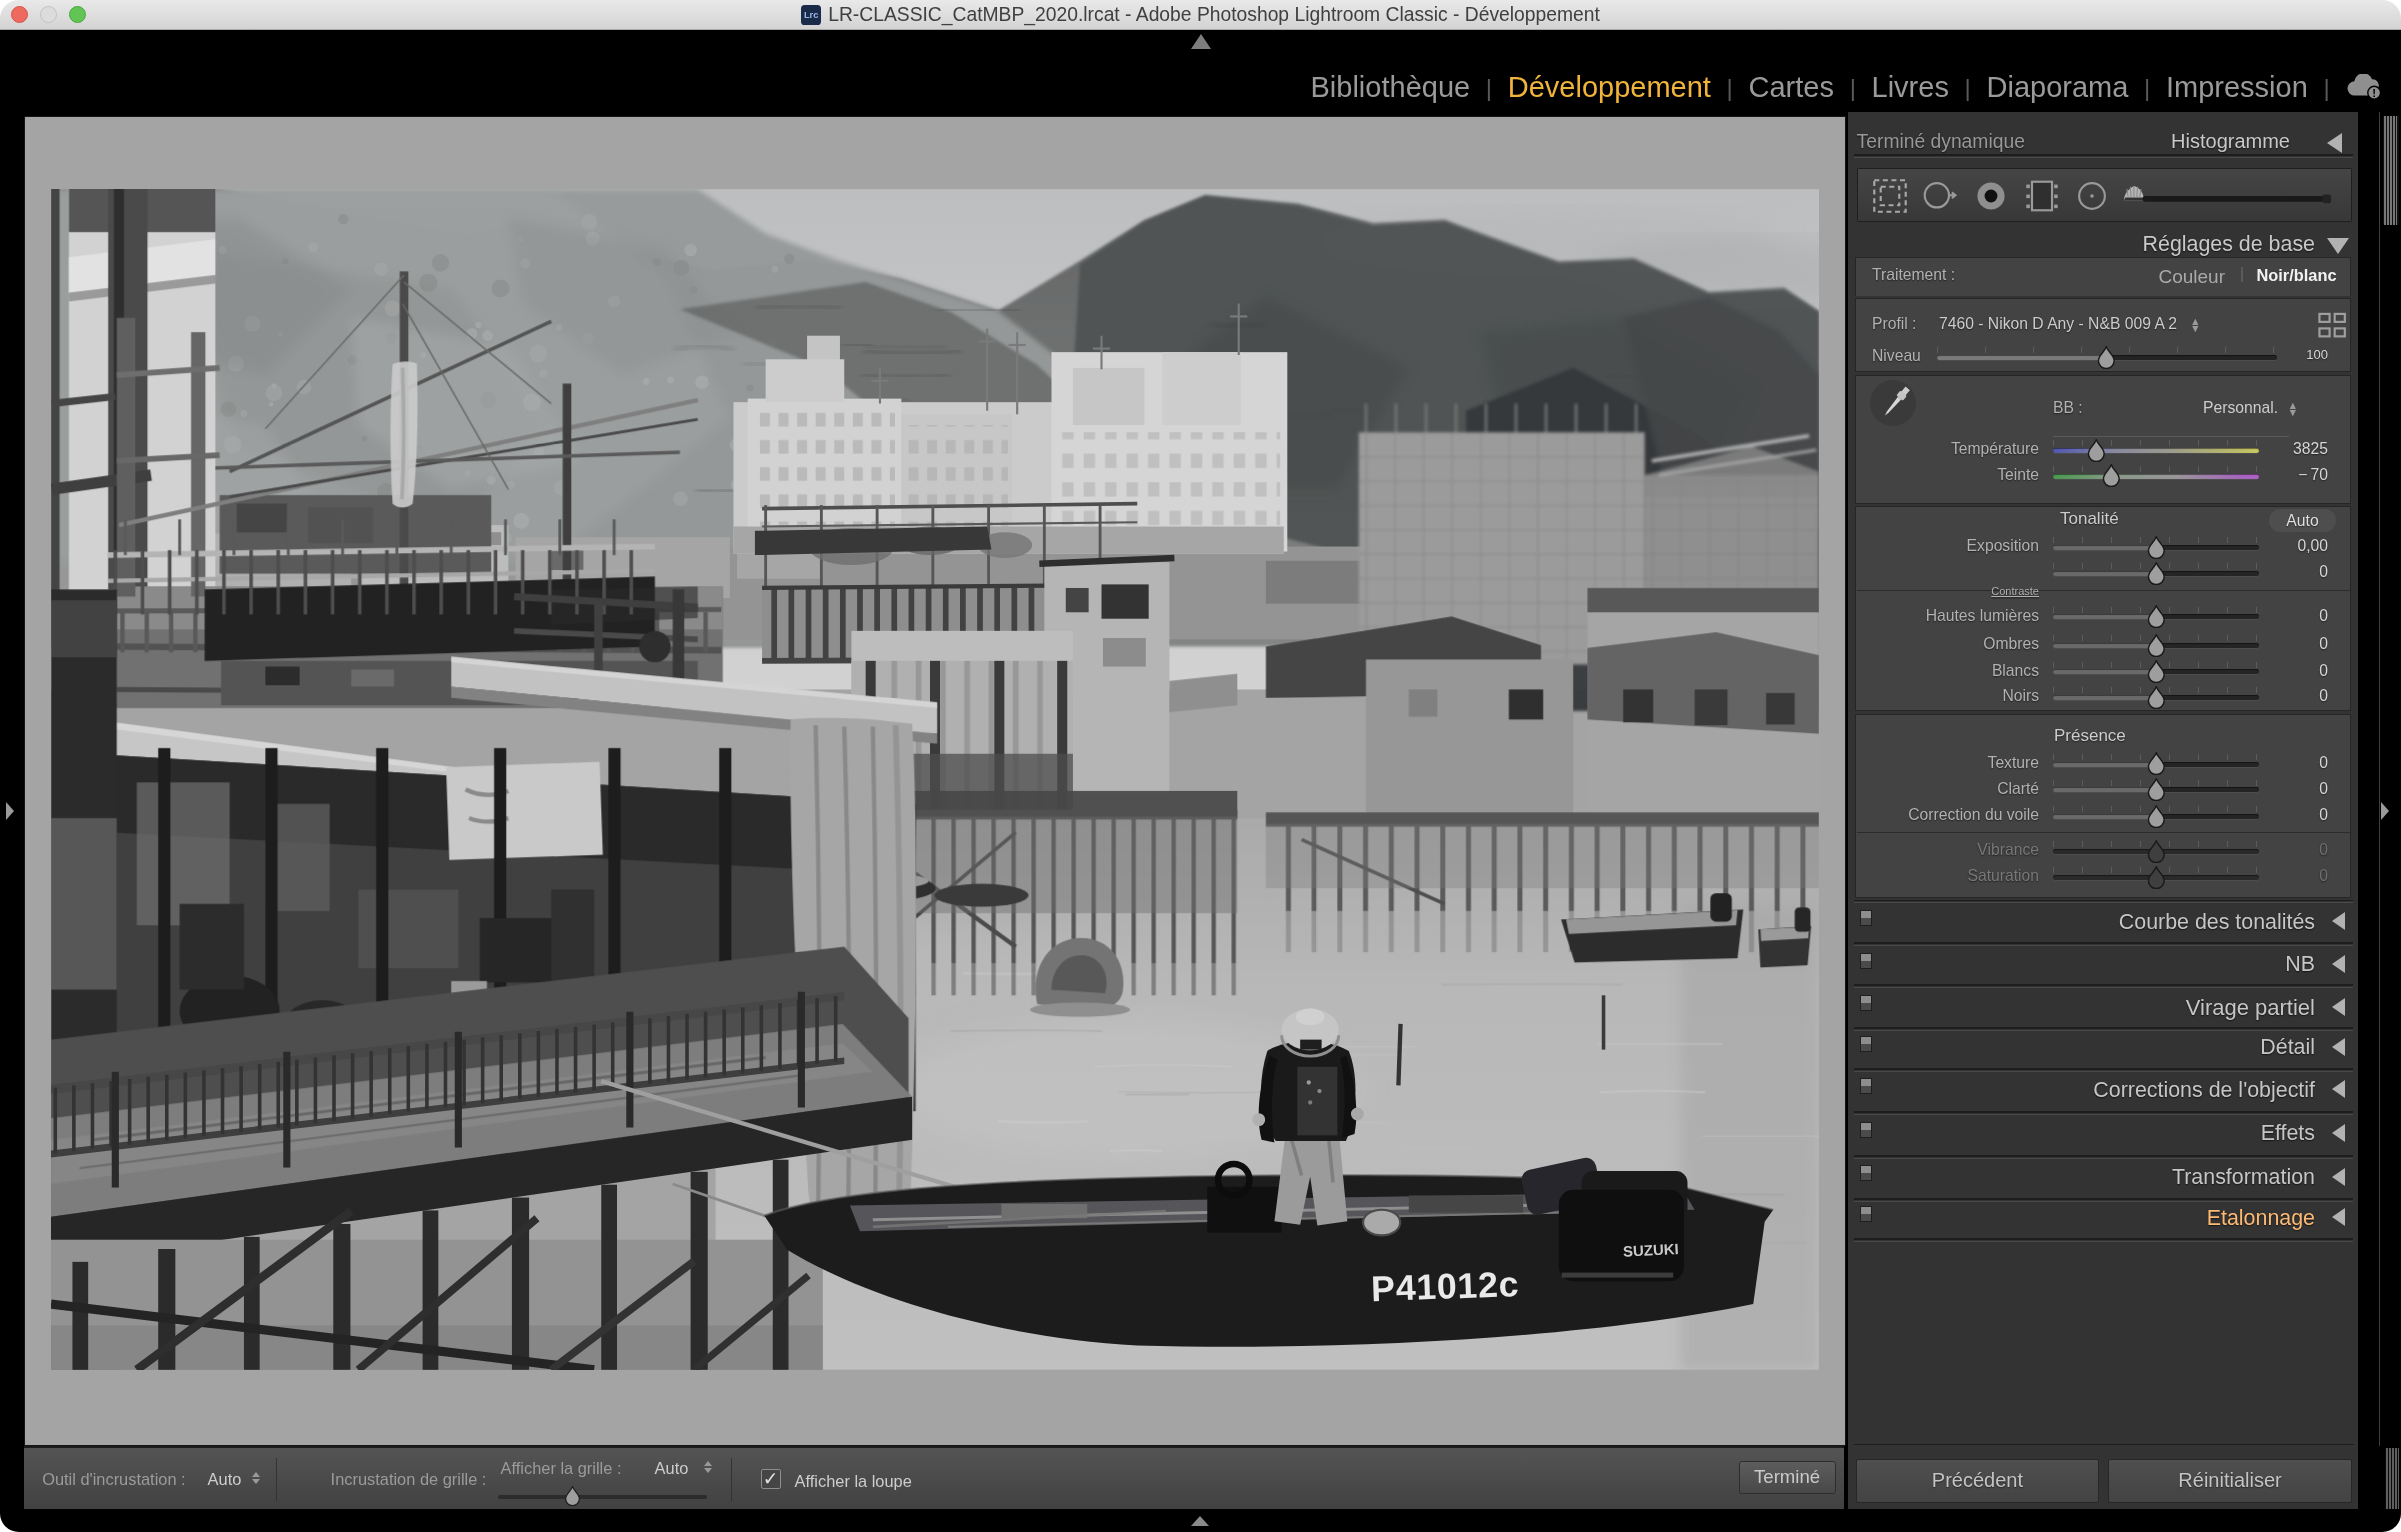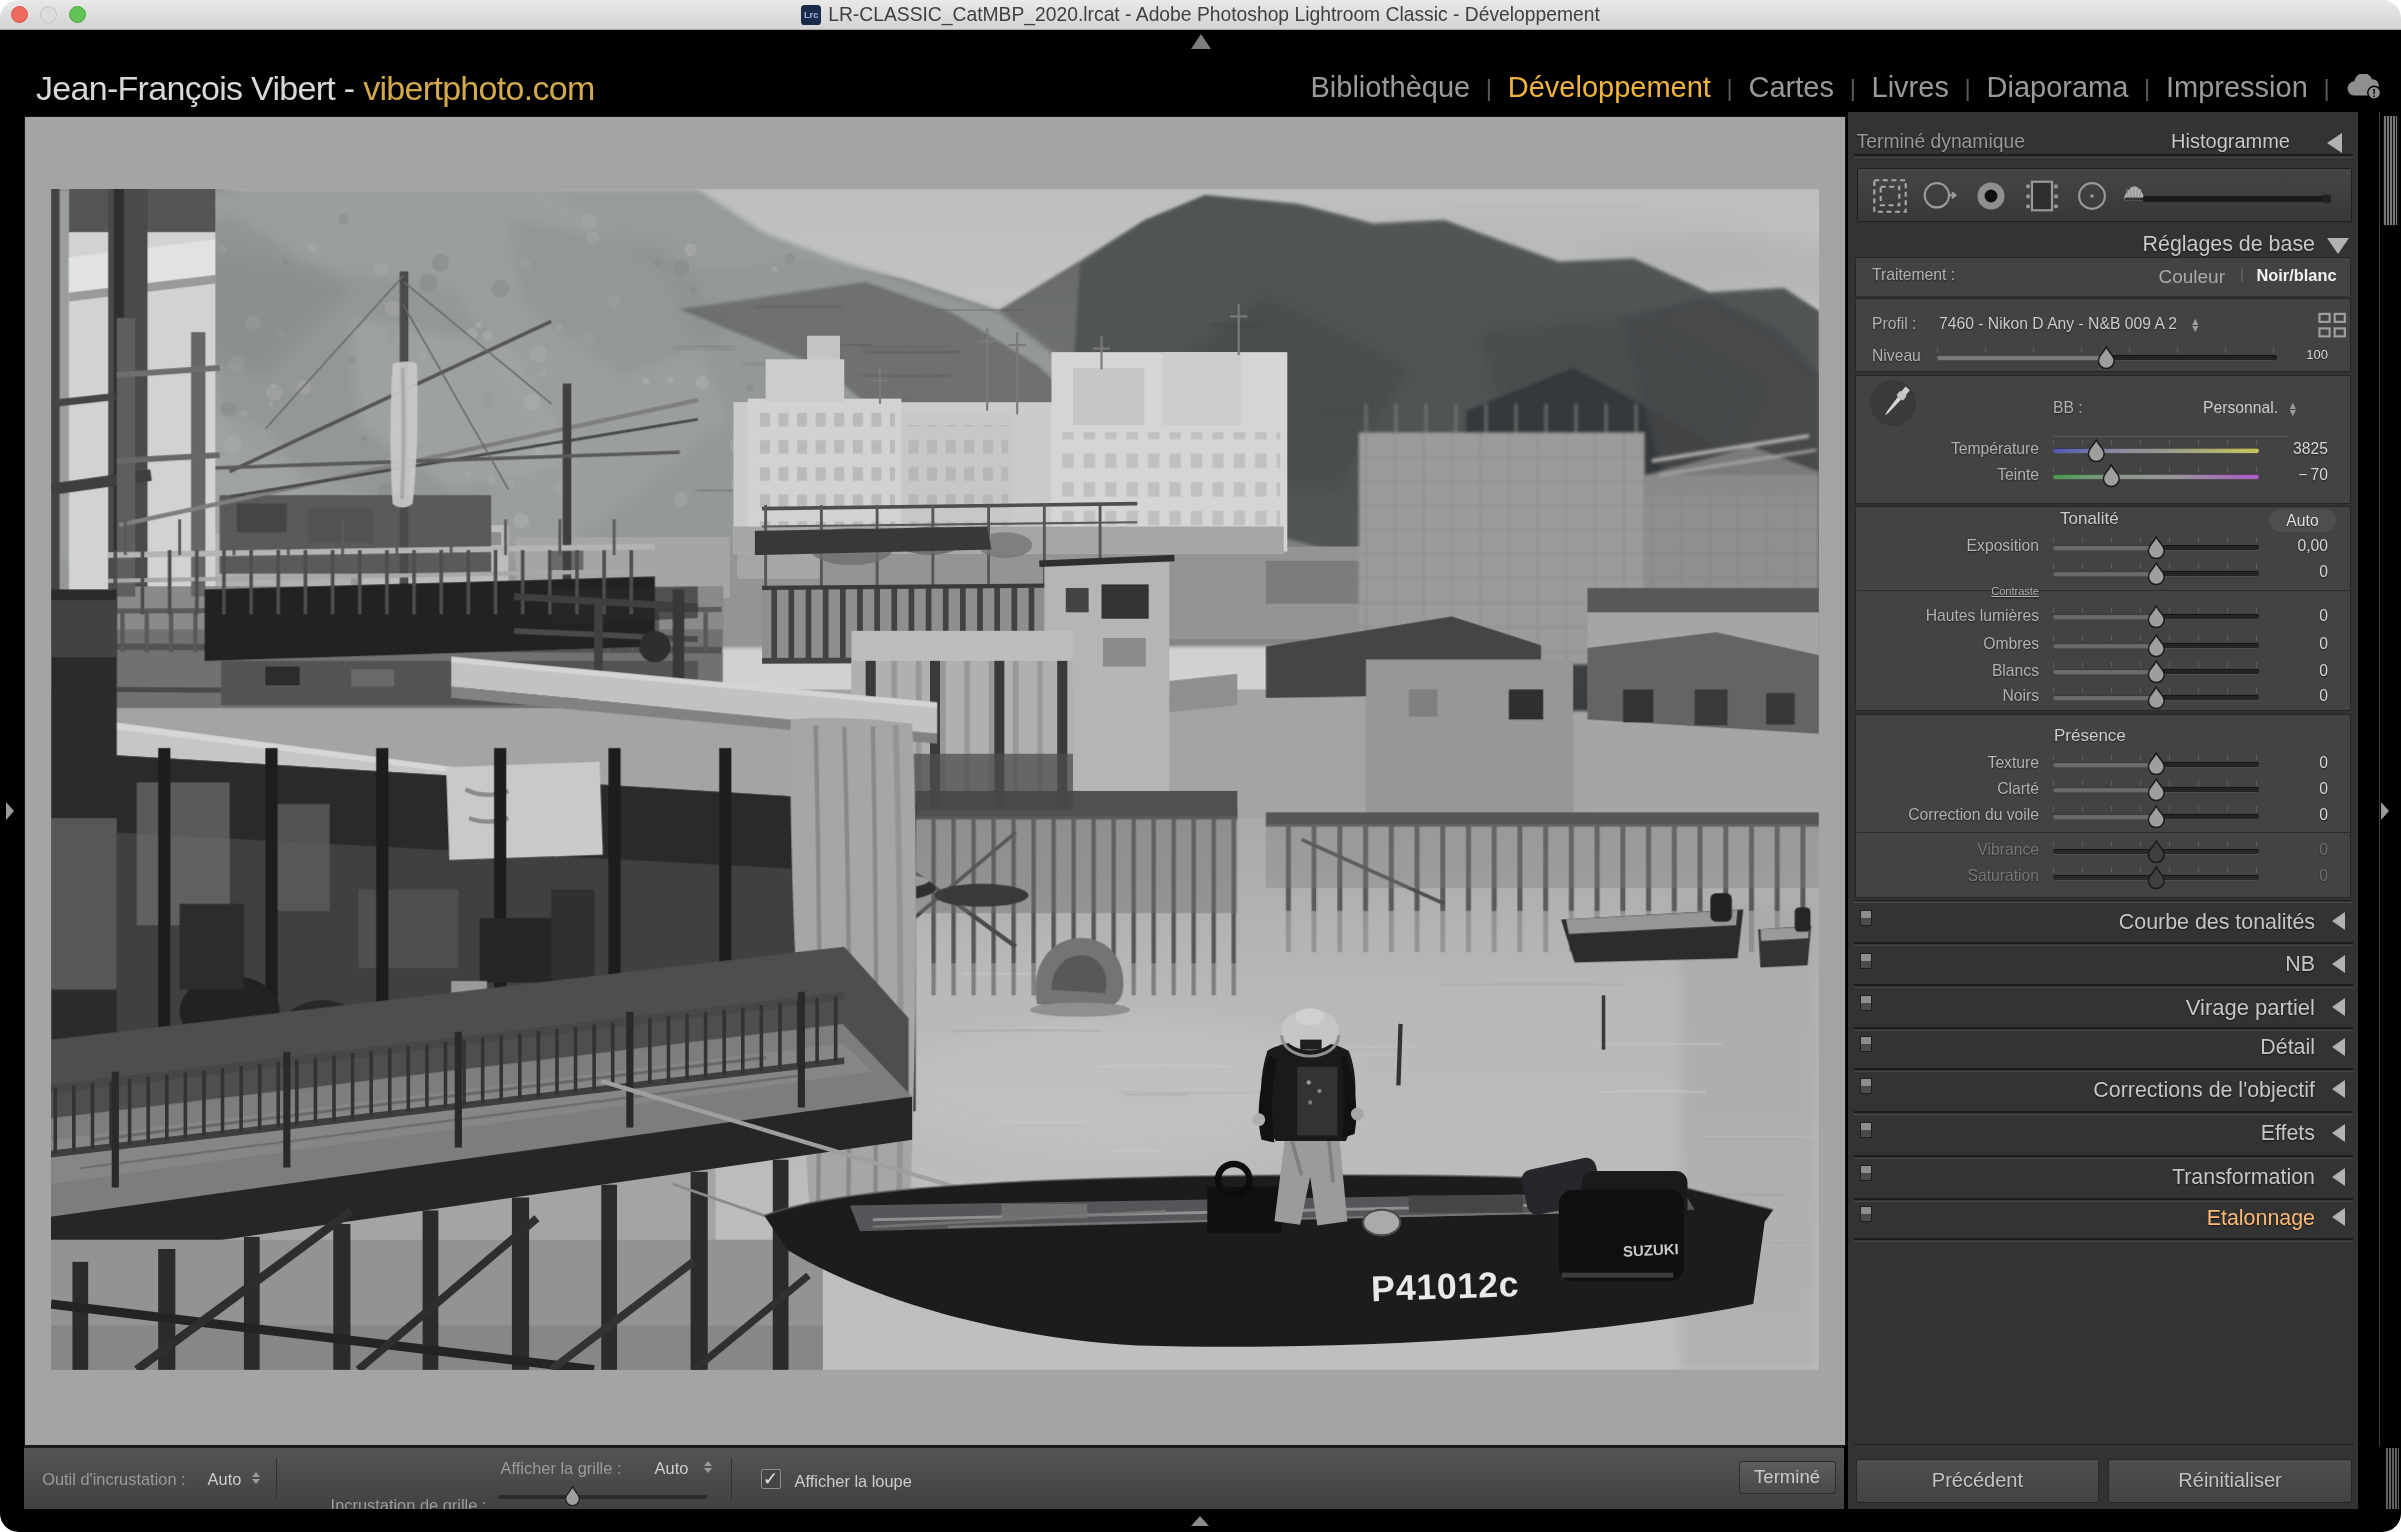--- a/index.html
+++ b/index.html
@@ -75,21 +75,20 @@
 </head>
 <body>
   <div class="abs" id="titlebar">
     <div class="tl" id="tl-r"></div>
     <div class="tl" id="tl-y"></div>
     <div class="tl" id="tl-g"></div>
     <div id="wintitle"><span id="lrcicon"><span>Lrc</span></span>LR-CLASSIC_CatMBP_2020.lrcat - Adobe Photoshop Lightroom Classic - Développement</div>
   </div>
 
   <div class="abs" id="topbar">
-    <div id="identity">Jean-François Vibert - <b>vibertphoto.com</b></div>
     <div id="toptri"></div>
     <div id="modules">Bibliothèque<span class="sep">|</span><b>Développement</b><span class="sep">|</span>Cartes<span class="sep">|</span>Livres<span class="sep">|</span>Diaporama<span class="sep">|</span>Impression<span class="sep">|</span><svg width="37" height="26" viewBox="0 0 52 36" style="vertical-align:-2.9px;font-size:41px">
         <path d="M14 30 a10 10 0 0 1 -1-20 a13 13 0 0 1 25-3 a9 9 0 0 1 6 16 l-1 7 z" fill="#8f8f8f"></path>
         <circle cx="41" cy="26" r="9" fill="#8f8f8f" stroke="#000" stroke-width="2"></circle>
         <text x="41" y="32" font-size="16" fill="#000" text-anchor="middle" font-weight="bold">!</text>
       </svg></div>
   </div>
 
   <div class="abs" id="main">
     <div id="lefttri"></div>
@@ -900,21 +899,21 @@
   </div>
 
   <div class="abs" id="botbar">
     <div class="txt" style="left:18.6px; top:22px;">Outil d'incrustation :</div>
     <div class="txt bval" style="left:184px; top:22px;">Auto</div>
     <div class="updn" style="left:228px; top:23.6px;">
       <div class="u"></div>
       <div class="d"></div>
     </div>
     <div class="vsep" style="left:252px;"></div>
-    <div class="txt" style="left:307px; top:22px;margin-top:26px;">Incrustation de grille :</div>
+    <div class="txt" style="left:307px; top:22px;">Incrustation de grille :</div>
     <div class="txt" style="left:477px; top:11.4px;">Afficher la grille :</div>
     <div class="txt bval" style="left:631px; top:11.4px;">Auto</div>
     <div class="updn" style="left:680px; top:13px;">
       <div class="u"></div>
       <div class="d"></div>
     </div>
     <div class="track" style="left:474px; top:47px; width:209px; background:#2c2c2c; height:3.6px;"></div>
     <svg class="thumb" style="left:540px; top:38px; width:17px; height:20px;" viewBox="0 0 26 32">
       <path d="M13 1 C16 9 24 13 24 20.5 A11 11 0 1 1 2 20.5 C2 13 10 9 13 1 Z" fill="#9e9e9e" stroke="#1c1c1c" stroke-width="2"></path>
     </svg>

